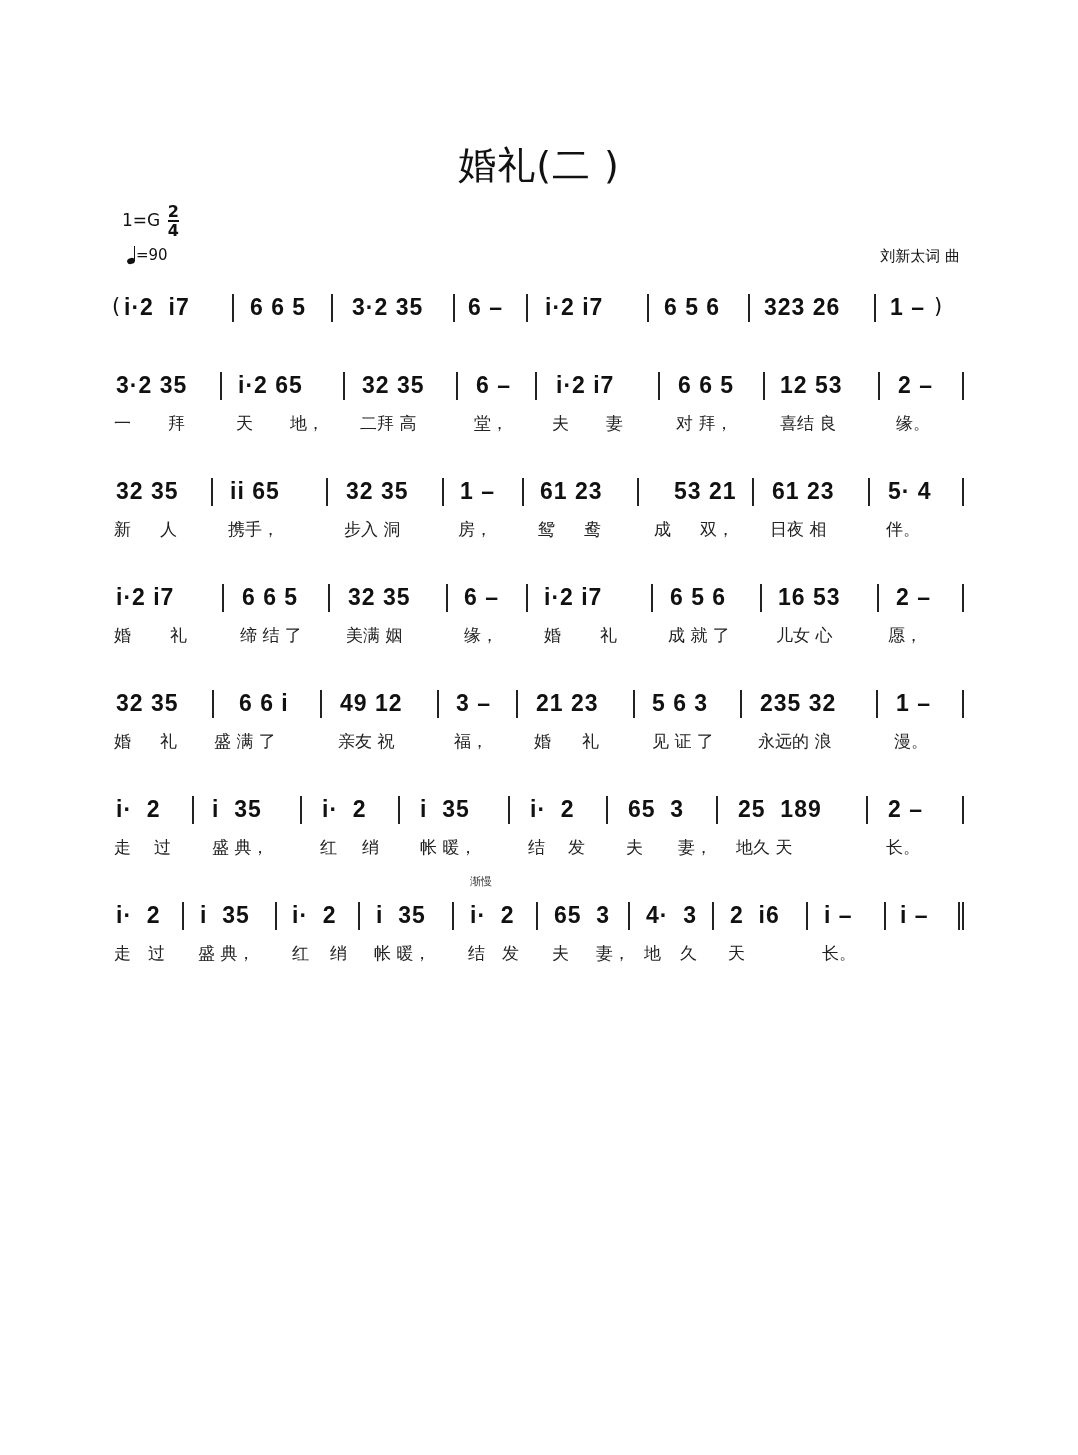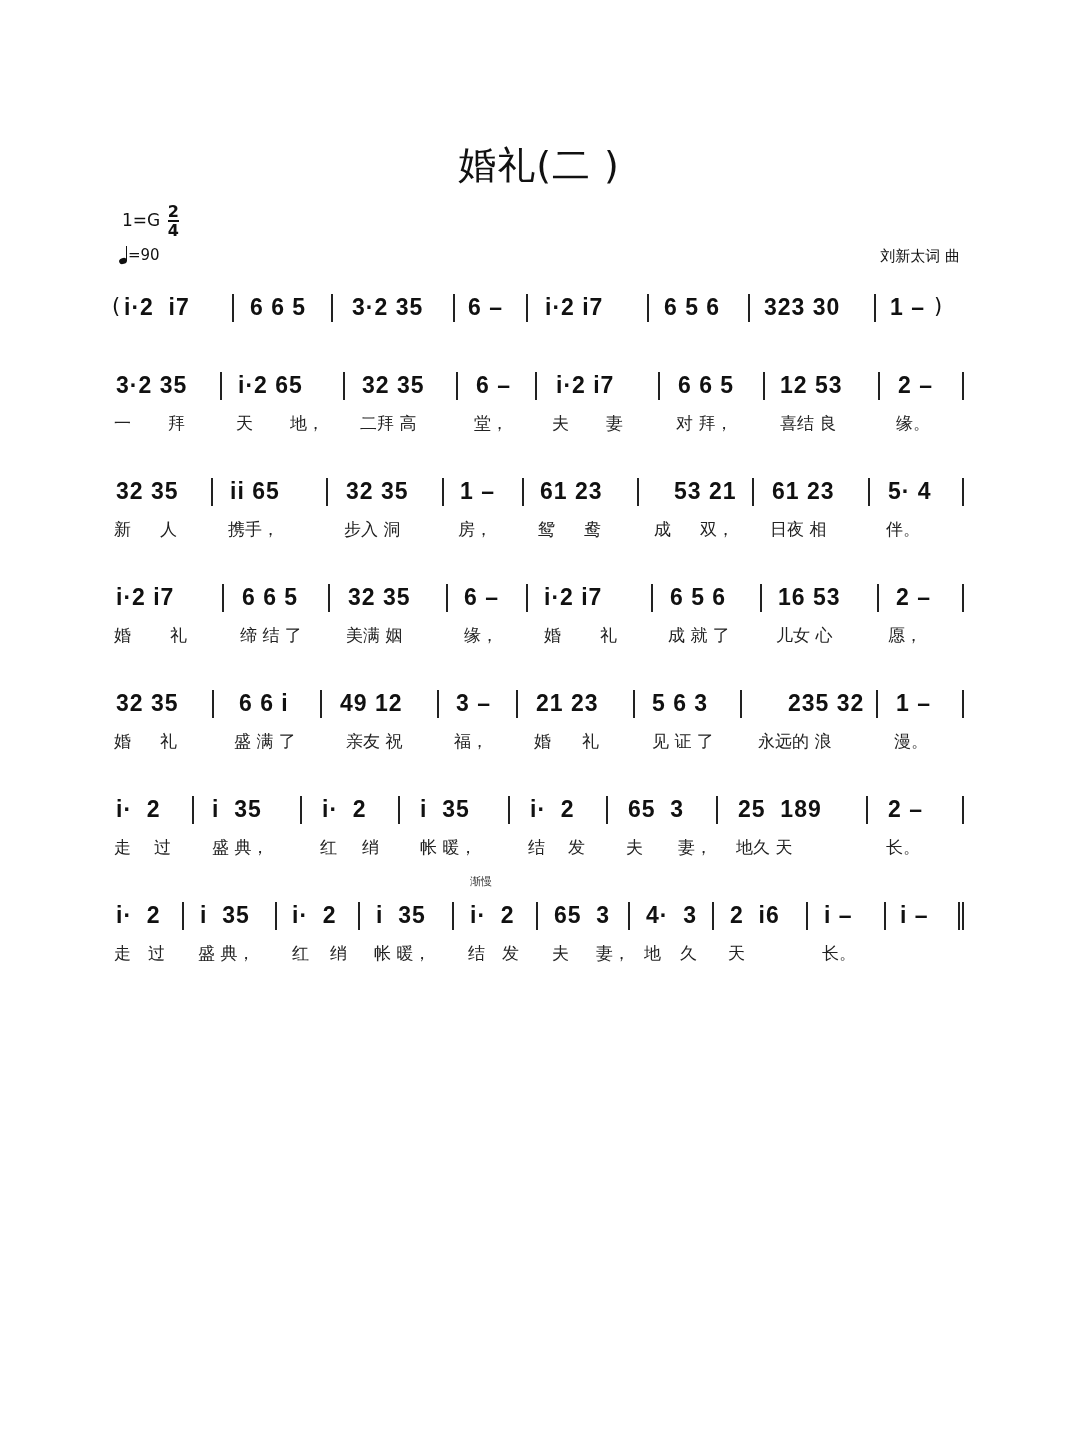--- a/index.html
+++ b/index.html
@@ -5,21 +5,21 @@
   html, body { margin: 0; padding: 0; background: #ffffff; }
   body { width: 1078px; height: 1455px; position: relative; overflow: hidden;
          font-family: "DejaVu Sans", sans-serif; color: #111; }
   .title { position: absolute; top: 140px; left: 0; width: 1078px; text-align: center;
            font-size: 38px; font-weight: normal; letter-spacing: 1px; }
   .key { position: absolute; left: 122px; top: 203px; font-size: 17px; }
   .key .frac { display: inline-block; vertical-align: middle; text-align: center; font-weight: bold;
                font-size: 16px; line-height: 17px; margin-left: 2px; }
   .key .frac span { display: block; }
   .key .frac .num { border-bottom: 2px solid #111; }
-  .tempo { position: absolute; left: 118px; top: 246px; font-size: 15px; }
+  .tempo { position: absolute; left: 126px; top: 246px; font-size: 15px; }
   .tempo .note { display: inline-block; position: relative; width: 10px; height: 18px; vertical-align: -4px; }
   .tempo .note::before { content: ""; position: absolute; left: 1px; bottom: 0; width: 8px; height: 6px;
                          border-radius: 50%; background: #111; transform: rotate(-20deg); }
   .tempo .note::after { content: ""; position: absolute; left: 8px; bottom: 3px; width: 1.2px; height: 15px; background: #111; }
   .author { position: absolute; right: 118px; top: 247px; font-size: 15px; }
   .line { position: absolute; left: 112px; width: 856px; height: 90px; }
   .m { position: absolute; top: 8px; font-size: 23px; font-weight: bold; white-space: pre;
        font-family: "Liberation Sans", sans-serif; letter-spacing: 1px; }
   .bar { position: absolute; top: 8px; width: 2px; height: 28px; background: #222; }
   .bar.final { width: 2px; box-shadow: 4px 0 0 #222; }
@@ -53,21 +53,21 @@
   <span class="m" style="left:138px">6 6 5</span>
   <span class="bar" style="left:219px"></span>
   <span class="m" style="left:240px">3·2 35</span>
   <span class="bar" style="left:341px"></span>
   <span class="m" style="left:356px">6 –</span>
   <span class="bar" style="left:414px"></span>
   <span class="m" style="left:433px">i·2 i7</span>
   <span class="bar" style="left:535px"></span>
   <span class="m" style="left:552px">6 5 6</span>
   <span class="bar" style="left:636px"></span>
-  <span class="m" style="left:652px">323 30</span>
+  <span class="m" style="left:652px">323 26</span>
   <span class="bar" style="left:762px"></span>
   <span class="m" style="left:778px">1 –</span>
   <span class="paren" style="left:822px">)</span>
 </div>
 
 <div class="line" style="top:364px">
   <span class="m" style="left:4px">3·2 35</span>
   <span class="bar" style="left:108px"></span>
   <span class="m" style="left:126px">i·2 65</span>
   <span class="bar" style="left:231px"></span>
@@ -161,28 +161,28 @@
   <span class="m" style="left:127px">6 6 i</span>
   <span class="bar" style="left:208px"></span>
   <span class="m" style="left:228px">49 12</span>
   <span class="bar" style="left:325px"></span>
   <span class="m" style="left:344px">3 –</span>
   <span class="bar" style="left:404px"></span>
   <span class="m" style="left:424px">21 23</span>
   <span class="bar" style="left:521px"></span>
   <span class="m" style="left:540px">5 6 3</span>
   <span class="bar" style="left:628px"></span>
-  <span class="m" style="left:676px">235 32</span>
+  <span class="m" style="left:648px">235 32</span>
   <span class="bar" style="left:764px"></span>
   <span class="m" style="left:784px">1 –</span>
   <span class="bar" style="left:850px"></span>
   <span class="lyr" style="left:2px">婚</span>
   <span class="lyr" style="left:48px">礼</span>
-  <span class="lyr" style="left:122px">盛 满 了</span>
-  <span class="lyr" style="left:234px">亲友 祝</span>
+  <span class="lyr" style="left:102px">盛 满 了</span>
+  <span class="lyr" style="left:226px">亲友 祝</span>
   <span class="lyr" style="left:342px">福，</span>
   <span class="lyr" style="left:422px">婚</span>
   <span class="lyr" style="left:470px">礼</span>
   <span class="lyr" style="left:540px">见 证 了</span>
   <span class="lyr" style="left:646px">永远的 浪</span>
   <span class="lyr" style="left:782px">漫。</span>
 </div>
 
 <div class="line" style="top:788px">
   <span class="m" style="left:4px">i·  2</span>

